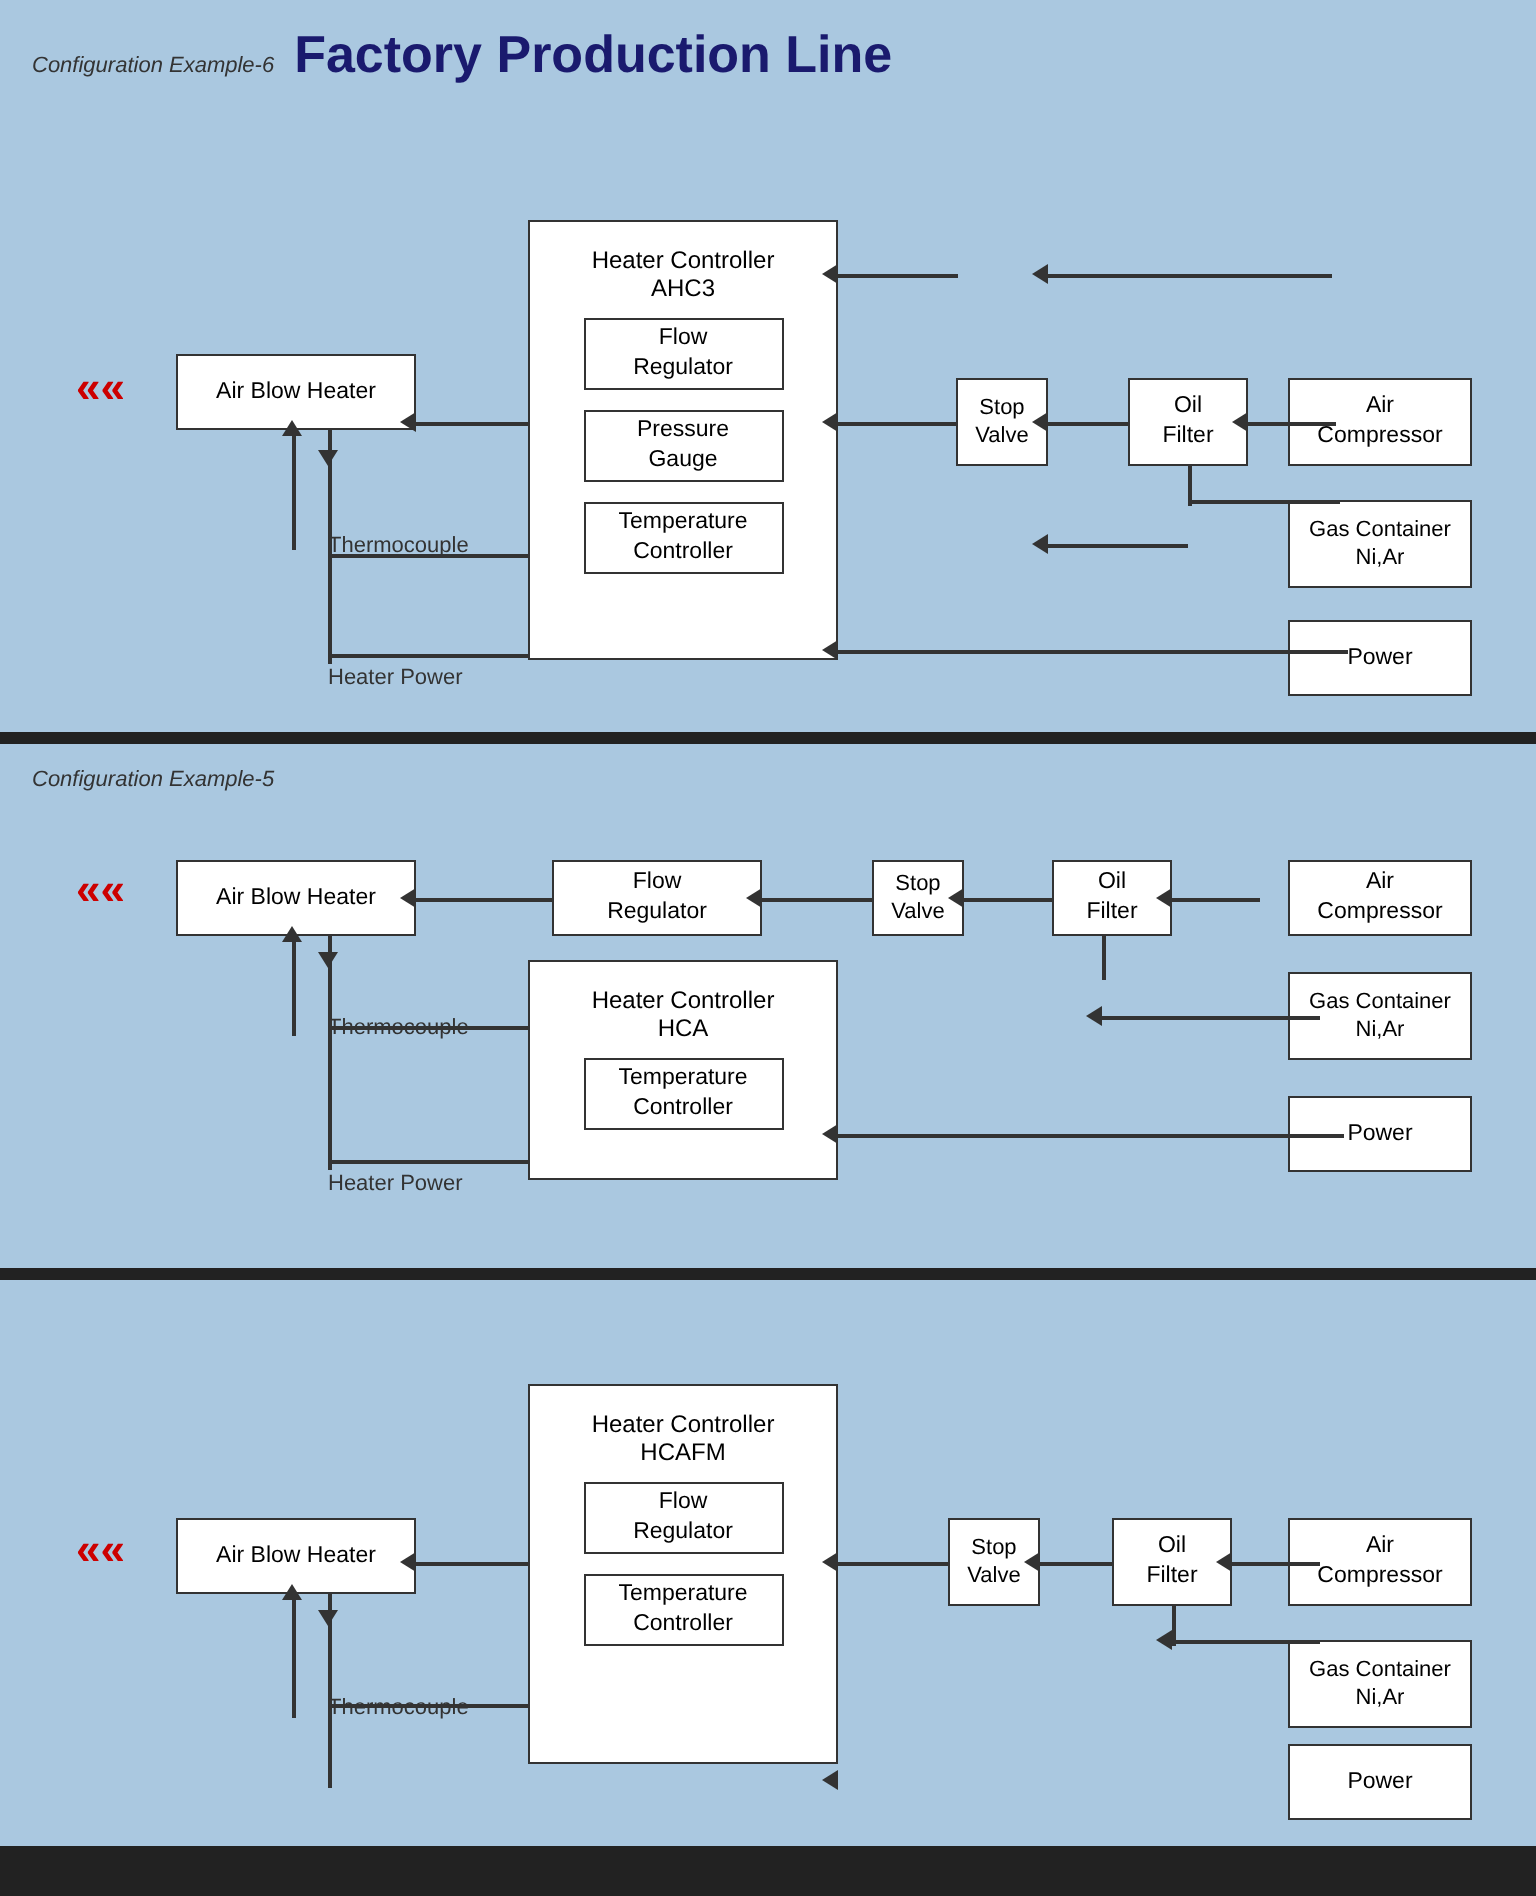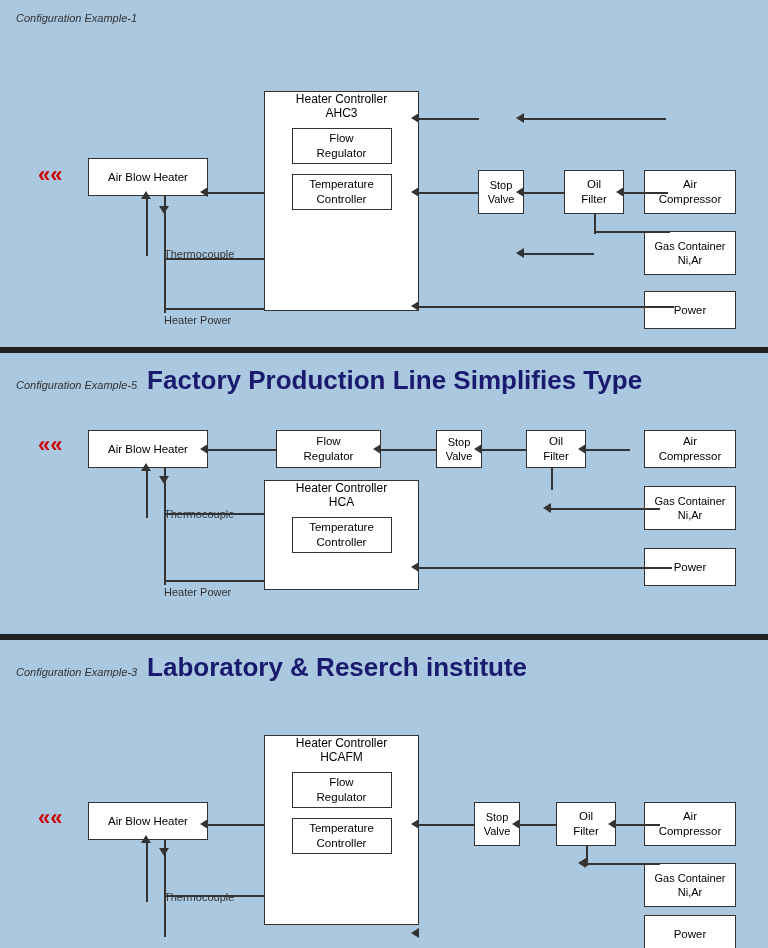--- a/index.html
+++ b/index.html
@@ -47,21 +47,21 @@
       font-size: 11.5px;
     }
     .box-large {
       position: absolute;
       background: white;
       border: 1.5px solid #333;
       display: flex;
       flex-direction: column;
       align-items: center;
       justify-content: flex-start;
-      padding-top: 0;
+      padding-top: 12px;
     }
     .controller-title {
       font-size: 12px;
       text-align: center;
       margin-bottom: 8px;
       font-weight: normal;
     }
     .inner-box {
       background: white;
       border: 1.5px solid #333;
@@ -129,27 +129,29 @@
     
     .diag1 { height: 295px; }
     .diag2 { height: 210px; }
     .diag3 { height: 255px; }
   </style>
 </head>
 <body>
 
 <div class="section">
   <div class="section-header">
-    <span class="config-label">Configuration Example-1</span>
+    <span class="config-label">Configuration Example-6</span>
+    <span class="section-title">Factory Production Line</span>
   </div>
   <div class="diagram diag1">
 
     <div class="box-large" style="left:248px; top:55px; width:155px; height:220px;">
       <div class="controller-title">Heater Controller<br>AHC3</div>
       <div class="inner-box">Flow<br>Regulator</div>
+      <div class="inner-box">Pressure<br>Gauge</div>
       <div class="inner-box">Temperature<br>Controller</div>
     </div>
 
 
     <div class="box" style="left:72px; top:122px; width:120px; height:38px;">Air Blow Heater</div>
 
     <div class="box" style="left:462px; top:134px; width:46px; height:44px; font-size:11px;">Stop<br>Valve</div>
 
     <div class="box" style="left:548px; top:134px; width:60px; height:44px;">Oil<br>Filter</div>
 
@@ -202,21 +204,20 @@
 
     <div class="arrow-line arrow-v" style="left:130px; top:160px; width:1.5px; height:60px;"></div>
     <div class="arrowhead-up" style="left:125px; top:155px;"></div>
 
   </div>
 </div>
 
 <div class="section">
   <div class="section-header">
     <span class="config-label">Configuration Example-5</span>
-    <span class="section-title">Factory Production Line Simplifies Type</span>
   </div>
   <div class="diagram diag2">
 
     <div class="box" style="left:72px; top:22px; width:120px; height:38px;">Air Blow Heater</div>
 
     <div class="box" style="left:260px; top:22px; width:105px; height:38px;">Flow<br>Regulator</div>
 
     <div class="box" style="left:420px; top:22px; width:46px; height:38px; font-size:11px;">Stop<br>Valve</div>
 
     <div class="box" style="left:510px; top:22px; width:60px; height:38px;">Oil<br>Filter</div>
@@ -265,24 +266,20 @@
 
     <div class="arrow-line arrow-v" style="left:148px; top:105px; width:1.5px; height:72px;"></div>
     <div class="arrow-line arrow-h" style="left:148px; top:172px; width:100px;"></div>
 
     <div class="arrowhead-down" style="left:143px; top:68px;"></div>
 
   </div>
 </div>
 
 <div class="section" style="border-bottom:none;">
-  <div class="section-header">
-    <span class="config-label">Configuration Example-3</span>
-    <span class="section-title">Laboratory &amp; Reserch institute</span>
-  </div>
   <div class="diagram diag3">
 
     <div class="box-large" style="left:248px; top:40px; width:155px; height:190px;">
       <div class="controller-title">Heater Controller<br>HCAFM</div>
       <div class="inner-box">Flow<br>Regulator</div>
       <div class="inner-box">Temperature<br>Controller</div>
     </div>
 
     <div class="box" style="left:72px; top:107px; width:120px; height:38px;">Air Blow Heater</div>
 

